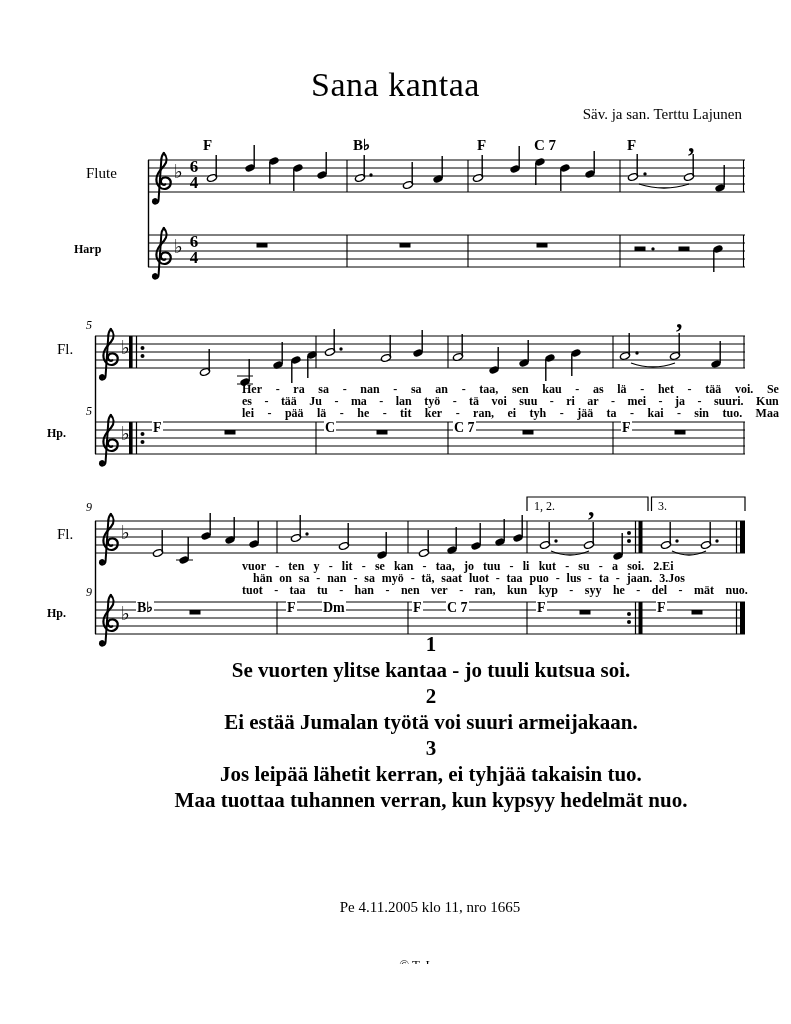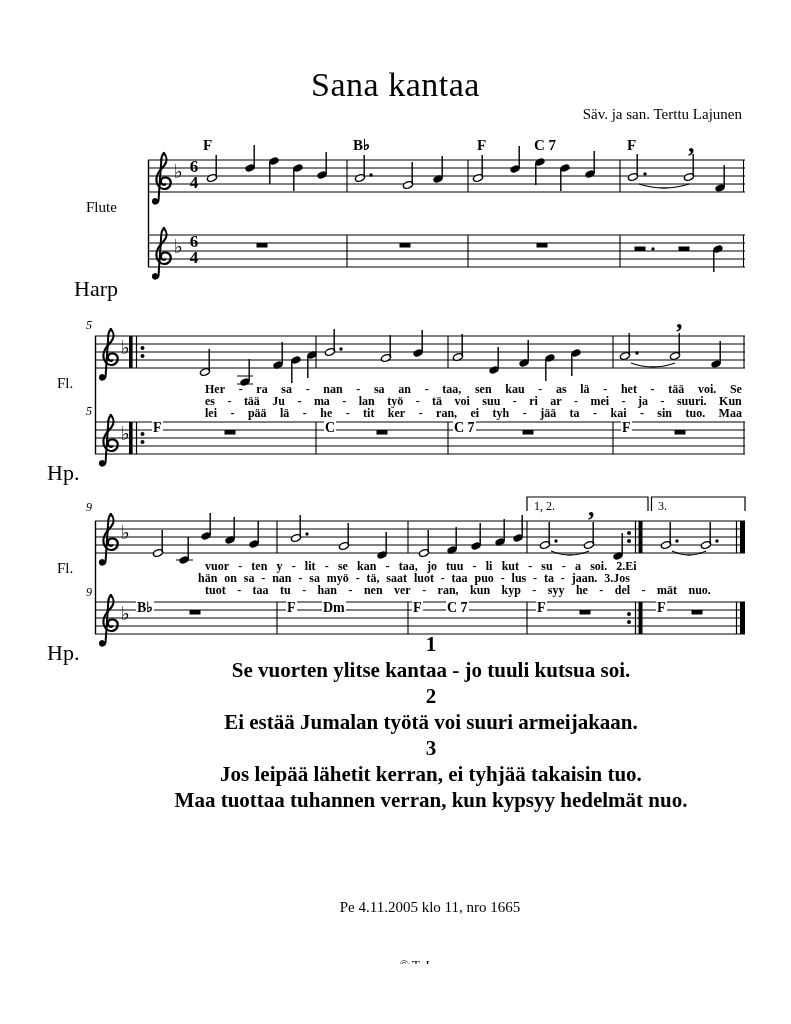--- a/index.html
+++ b/index.html
@@ -1,32 +1,32 @@
 <!DOCTYPE html>
 <html><head>
 <meta charset="utf-8">
 <style>
   html,body{margin:0;padding:0;background:#fff;}
   #page{position:relative;width:791px;height:964px;background:#fff;overflow:hidden;
         font-family:"Liberation Serif",serif;color:#000;}
   .abs{position:absolute;white-space:nowrap;}
   #title{font-size:34px;letter-spacing:.5px;}
   #credit{font-size:15px;}
-  .staff-label{font-size:15px;margin-top:34px;}
-  .staff-label.b{font-weight:normal;font-size:22px;}
+  .staff-label{font-size:15px;}
+  .staff-label.b{font-weight:bold;font-size:12px;}
   .chord{font-weight:bold;font-size:15px;background:#fff;padding:0 1px;line-height:14px;}
   .chord.sm{font-size:14px;}
   .mnum{font-style:italic;font-size:12px;}
   .flat{font-family:"DejaVu Sans",sans-serif;font-size:19px;line-height:19px;}
   .tsig{font-weight:bold;font-size:17px;line-height:16px;width:18px;text-align:center;}
   .breath{font-weight:bold;font-size:26px;line-height:20px;}
   .cues{font-weight:bold;font-size:13px;line-height:13px;text-align:right;width:84px;}
   .volta-label{font-size:12px;}
   .lyric-row{position:absolute;display:flex;justify-content:space-between;
-             font-weight:bold;font-size:12px;line-height:12px;}
+             font-weight:bold;font-size:12px;line-height:12px;margin-left:37px;}
   .verses{position:absolute;left:95px;top:631px;width:672px;text-align:center;
           font-weight:bold;font-size:21px;line-height:26px;}
   #footer-date{font-size:15px;left:70px;top:899px;width:720px;text-align:center;}
   #copyright{font-size:13px;left:40px;top:957px;width:756px;text-align:center;}
 </style>
 </head>
 <body>
 
 <div id="page">
 
@@ -395,21 +395,21 @@
       <span>-</span>
       <span>li</span>
       <span>kut</span>
       <span>-</span>
       <span>su</span>
       <span>-</span>
       <span>a</span>
       <span>soi.</span>
       <span>2.Ei</span>
     </div>
-  <div class="lyric-row" style="left:198px;top:572px;width:432px;">
+  <div class="lyric-row" style="left:216px;top:572px;width:432px;">
       <span>hän</span>
       <span>on</span>
       <span>sa</span>
       <span>-</span>
       <span>nan</span>
       <span>-</span>
       <span>sa</span>
       <span>myö</span>
       <span>-</span>
       <span>tä,</span>

